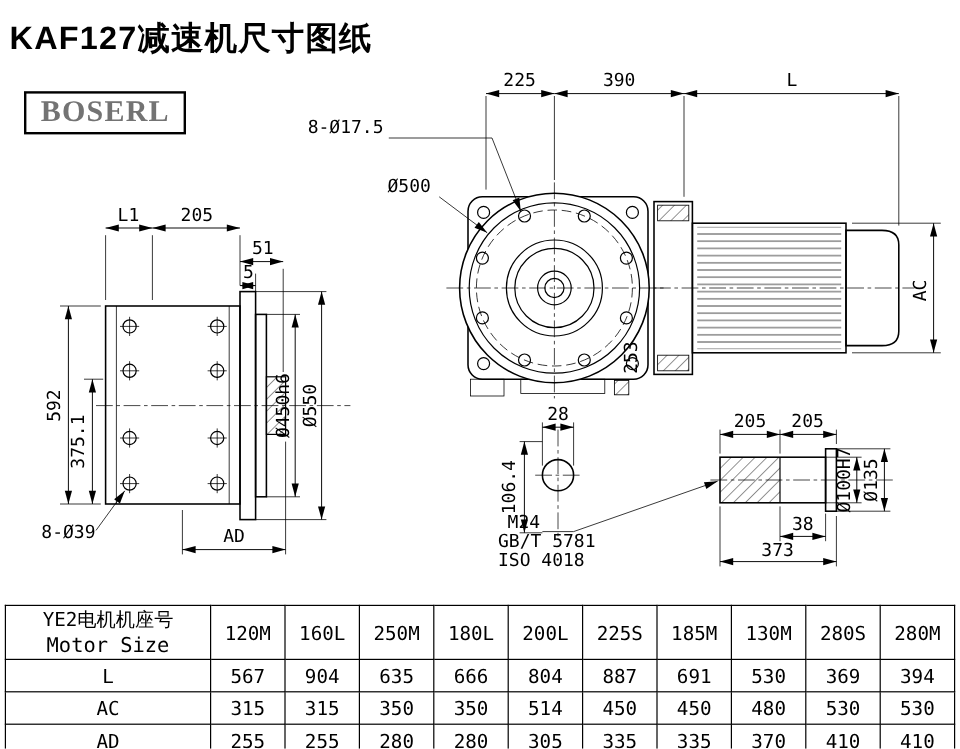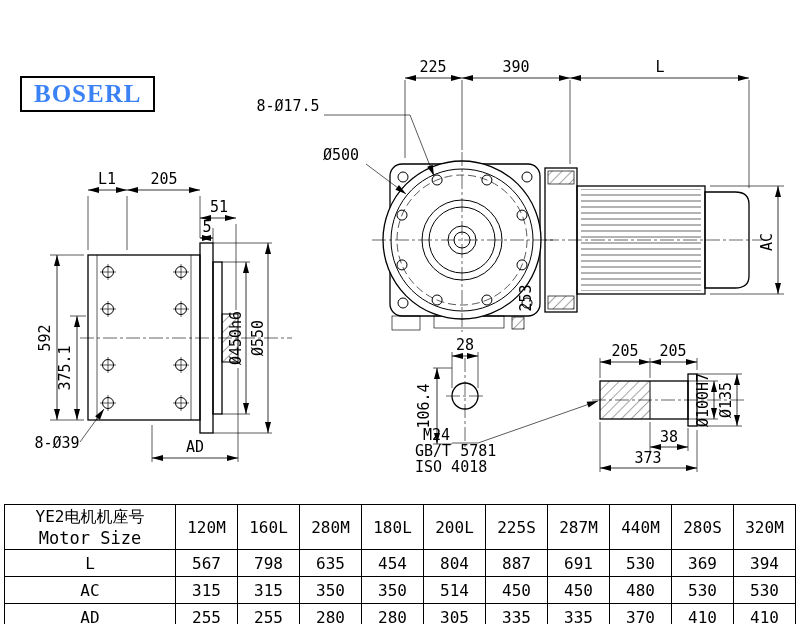--- a/index.html
+++ b/index.html
@@ -1,21 +1,21 @@
 <!DOCTYPE html>
 <html><head>
 <meta charset="utf-8">
 <style>
   html,body{margin:0;padding:0;background:#fff;}
   .page{position:relative;width:800px;height:624px;background:#fff;overflow:hidden;
         font-family:"Liberation Sans","DejaVu Sans",sans-serif;color:#000;}
   .title{position:absolute;left:8px;top:14px;font-size:27px;font-weight:bold;letter-spacing:1px;}
   .logo{position:absolute;left:20px;top:76px;border:2px solid #000;padding:2px 12px;
         font-family:"Liberation Serif","DejaVu Serif",serif;font-weight:bold;
-        font-size:25px;color:#3b82f6;background:#fff;letter-spacing:1px;}
+        font-size:25px;color:#737373;background:#fff;letter-spacing:1px;}
   svg.draw{position:absolute;left:0;top:0;}
   
   .o{stroke:#000;stroke-width:1.3;fill:none;}
   .o1{stroke:#000;stroke-width:1;fill:none;}
   .t{stroke:#000;stroke-width:0.65;fill:none;}
   .d{stroke:#000;stroke-width:0.8;fill:none;}
   .c{stroke:#000;stroke-width:0.6;fill:none;stroke-dasharray:14 3 3 3;}
   text.g{font:15px "DejaVu Sans Mono","Liberation Mono",monospace;fill:#000;}
   
   table.dims{position:absolute;left:4px;top:504px;width:792px;border-collapse:collapse;
@@ -23,20 +23,21 @@
   table.dims th,table.dims td{border:1.5px solid #000;text-align:center;padding:1px 0;height:24px;}
   table.dims thead th{height:42px;font-weight:normal;}
   th.motor{width:170px;font-size:16px;margin-top:30px;}
   th.motor .en{font-size:17px;text-align:center;}
 </style>
 </head>
 <body>
 
 <div class="page">
 
+  <div class="title">KAF127减速机尺寸图纸</div>
   <div class="logo">BOSERL</div>
 
   <svg class="draw" width="800" height="504" viewBox="0 0 800 504" xmlns="http://www.w3.org/2000/svg">
     <defs>
       <marker id="arr" viewBox="0 0 12 8" refX="11.5" refY="4" markerWidth="12" markerHeight="8" orient="auto-start-reverse" markerUnits="userSpaceOnUse">
         <path d="M0.5,1 L11.5,4 L0.5,7 Z" fill="#000"></path>
       </marker>
       <pattern id="hatch" width="7" height="7" patternUnits="userSpaceOnUse" patternTransform="rotate(45)">
         <line x1="0" y1="0" x2="0" y2="7" stroke="#000" stroke-width="0.7"></line>
       </pattern>
@@ -197,37 +198,37 @@
 
   <table class="dims">
     <thead>
       <tr>
         <th class="motor">
           <div class="cn">YE2电机机座号</div>
           <div class="en">Motor Size</div>
         </th>
       <th>120M</th>
           <th>160L</th>
-          <th>280M</th>
+          <th>250M</th>
           <th>180L</th>
           <th>200L</th>
           <th>225S</th>
-          <th>287M</th>
-          <th>440M</th>
+          <th>185M</th>
+          <th>130M</th>
           <th>280S</th>
-          <th>320M</th>
+          <th>280M</th>
         </tr>
     </thead>
     <tbody>
         <tr>
           <td>L</td>
           <td>567</td>
-          <td>798</td>
+          <td>904</td>
           <td>635</td>
-          <td>454</td>
+          <td>666</td>
           <td>804</td>
           <td>887</td>
           <td>691</td>
           <td>530</td>
           <td>369</td>
           <td>394</td>
         </tr>
         <tr>
           <td>AC</td>
           <td>315</td>

